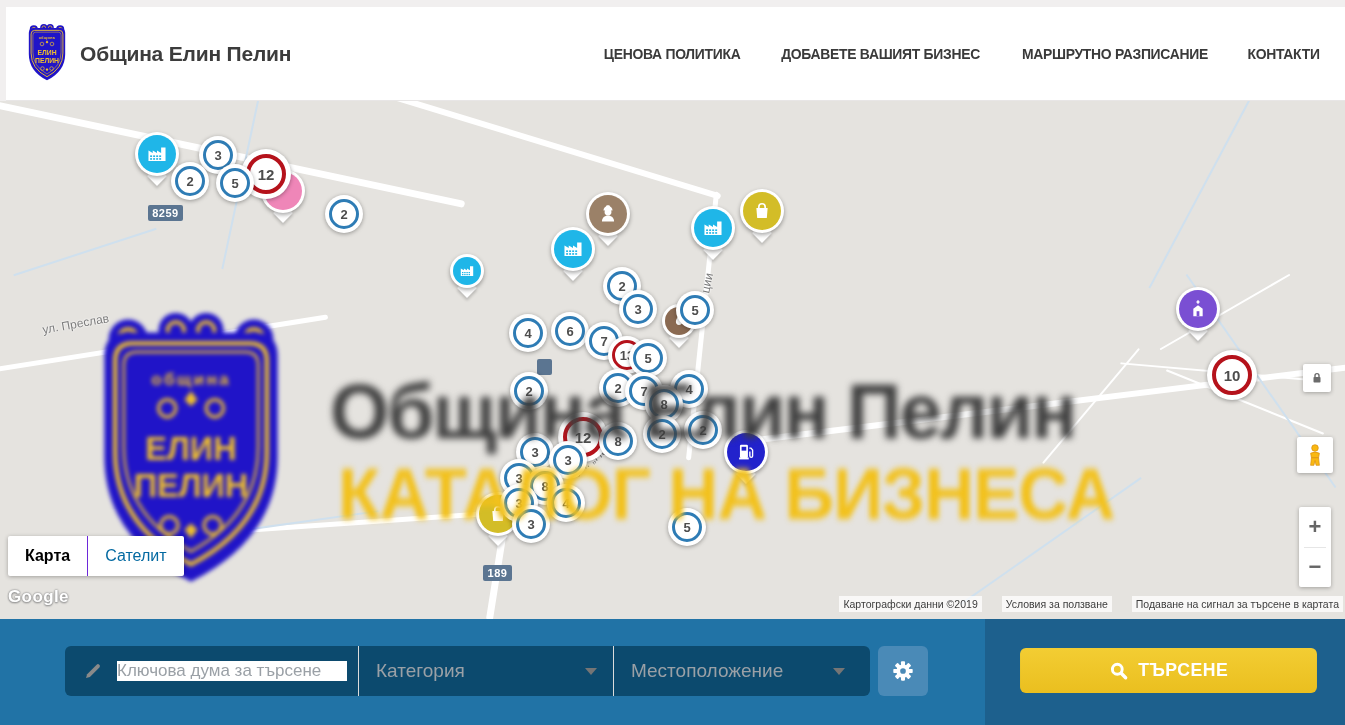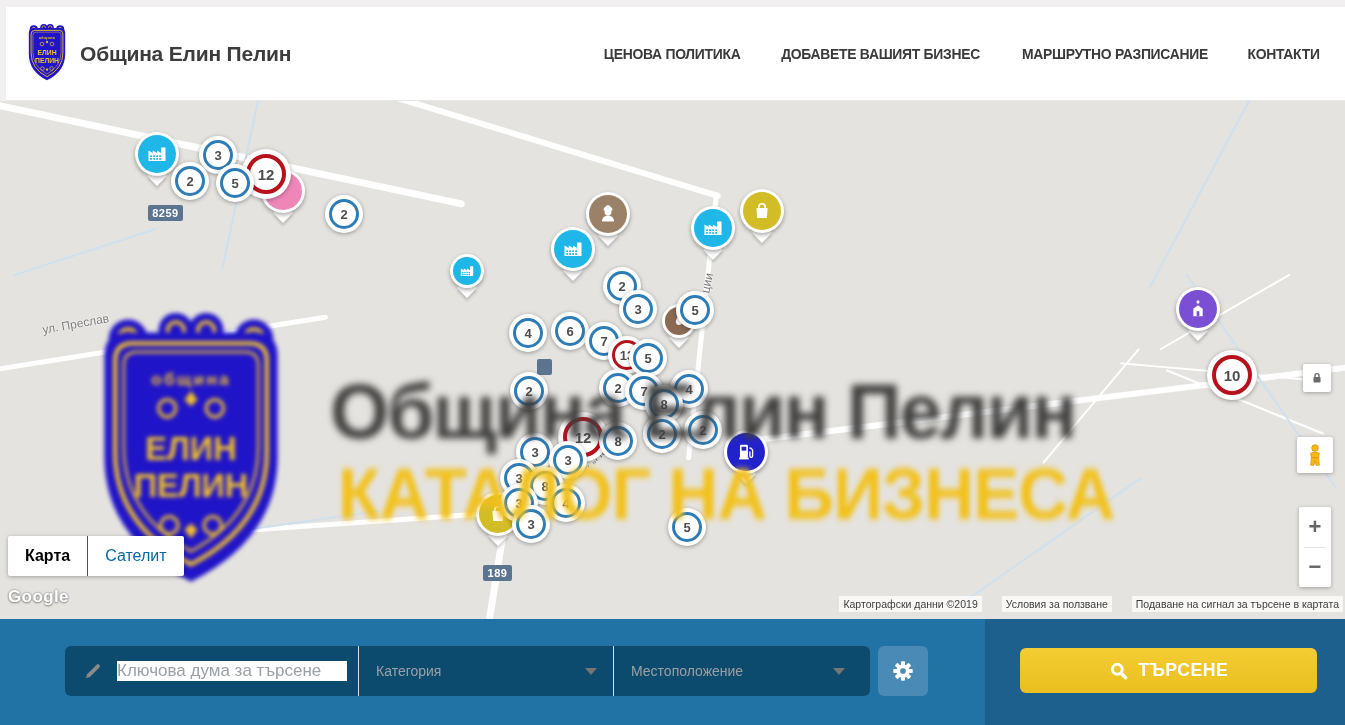--- a/index.html
+++ b/index.html
@@ -63,21 +63,21 @@
   
   .searchbar { position:absolute; left:0; top:619px; width:1345px; height:106px; background:#2173a6; z-index:70; }
   .searchbar .right-zone { position:absolute; left:985px; top:0; width:360px; height:106px; background:#1d608d; }
   .search-panel { position:absolute; left:65px; top:27px; width:805px; height:50px; background:#0c4a6e; border-radius:6px; display:flex; align-items:stretch; }
   .sp-section { display:flex; align-items:center; position:relative; }
   .sp-keyword { width:293px; padding-left:18px; gap:14px; }
   .sp-keyword input { border:none; outline:none; font-size:17px; color:#444; width:230px; font-family:"Liberation Sans",sans-serif; }
   .sp-keyword input::placeholder { color:#9aa0a6; }
   .sp-select { border-left:1px solid #dcdcdc; cursor:pointer; }
   .sp-category { width:255px; } .sp-location { width:248px; }
-  .sp-select .sel-text { font-size:14px; color:#9aa0a6; margin-left:17px; }
+  .sp-select .sel-text { font-size:19px; color:#9aa0a6; margin-left:17px; }
   .caret { position:absolute; right:16px; width:0; height:0; border-left:6px solid transparent; border-right:6px solid transparent; border-top:7px solid #757575; }
   .gear-btn { position:absolute; left:878px; top:27px; width:50px; height:50px; background:#4a8ab7; border-radius:6px; display:flex; align-items:center; justify-content:center; cursor:pointer; }
   .search-btn { position:absolute; left:1017px; top:29px; width:303px; height:45px; border:none; border-radius:6px;
       background:linear-gradient(#f3cd33,#eabf1f); color:#fff; font-size:18px; font-weight:700; letter-spacing:.5px;
       display:flex; align-items:center; justify-content:center; gap:10px; cursor:pointer; font-family:"Liberation Sans",sans-serif; transform:scaleX(.98); }
 
   .crest-svg text { font-family:"Liberation Sans",sans-serif; font-weight:700; fill:#f0c02c; text-anchor:middle; }
 </style>
 </head>
 <body>

